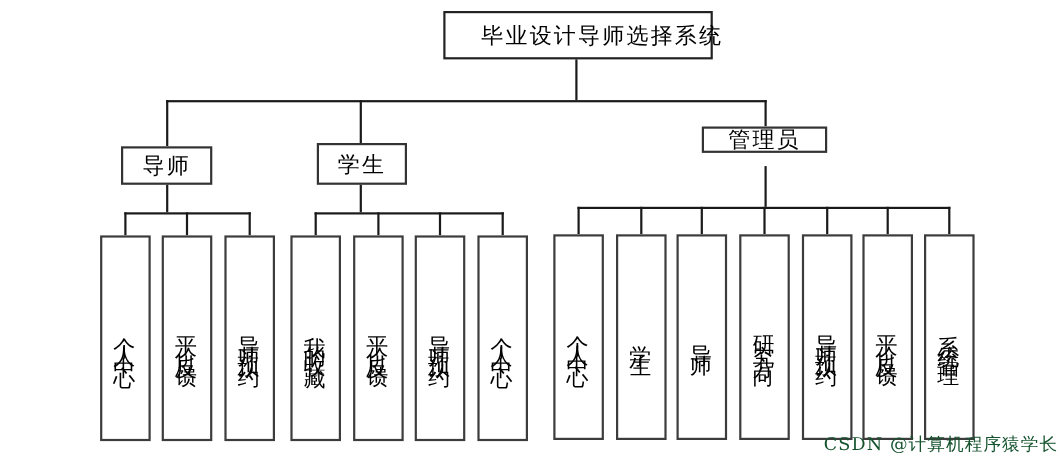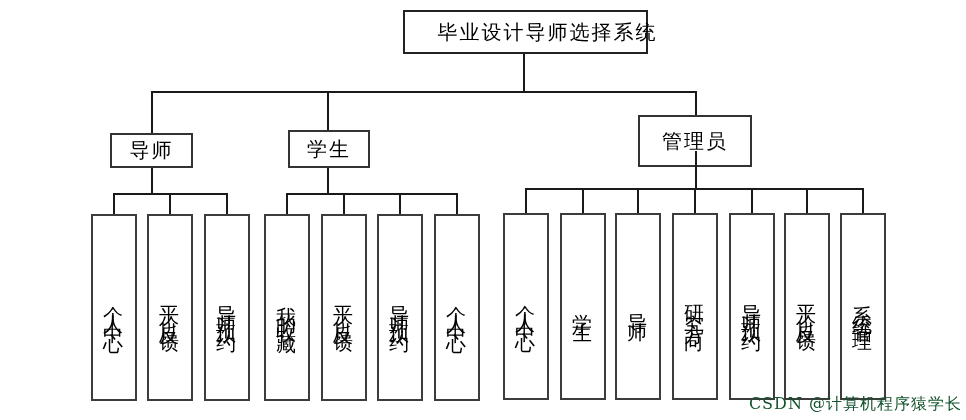--- a/index.html
+++ b/index.html
@@ -51,21 +51,21 @@
   <div class="box hbox root-box" style="left:403px; top:10px; width:245px; height:44px;">毕业设计导师选择系统</div>
 
   <div class="line" style="left:523px; top:54px; width:2px; height:37px;"></div>
   <div class="line" style="left:151px; top:91px; width:546px; height:2px;"></div>
   <div class="line" style="left:151px; top:91px; width:2px; height:42px;"></div>
   <div class="line" style="left:327px; top:91px; width:2px; height:39px;"></div>
   <div class="line" style="left:695px; top:91px; width:2px; height:24px;"></div>
 
   <div class="box hbox" style="left:110px; top:133px; width:83px; height:35px;">导师</div>
   <div class="box hbox" style="left:288px; top:130px; width:82px; height:38px;">学生</div>
-  <div class="box hbox" style="left:638px; top:115px; width:114px; height:52px;">管理员</div>
+  <div class="box hbox" style="left:638px; top:115px; width:114px; height:24px;">管理员</div>
 
   <div class="line" style="left:151px; top:168px; width:2px; height:25px;"></div>
   <div class="line" style="left:113px; top:193px; width:115px; height:2px;"></div>
   <div class="line" style="left:113px; top:193px; width:2px; height:21px;"></div>
   <div class="line" style="left:169px; top:193px; width:2px; height:21px;"></div>
   <div class="line" style="left:226px; top:193px; width:2px; height:21px;"></div>
 
   <div class="line" style="left:327px; top:168px; width:2px; height:25px;"></div>
   <div class="line" style="left:286px; top:193px; width:172px; height:2px;"></div>
   <div class="line" style="left:286px; top:193px; width:2px; height:21px;"></div>

